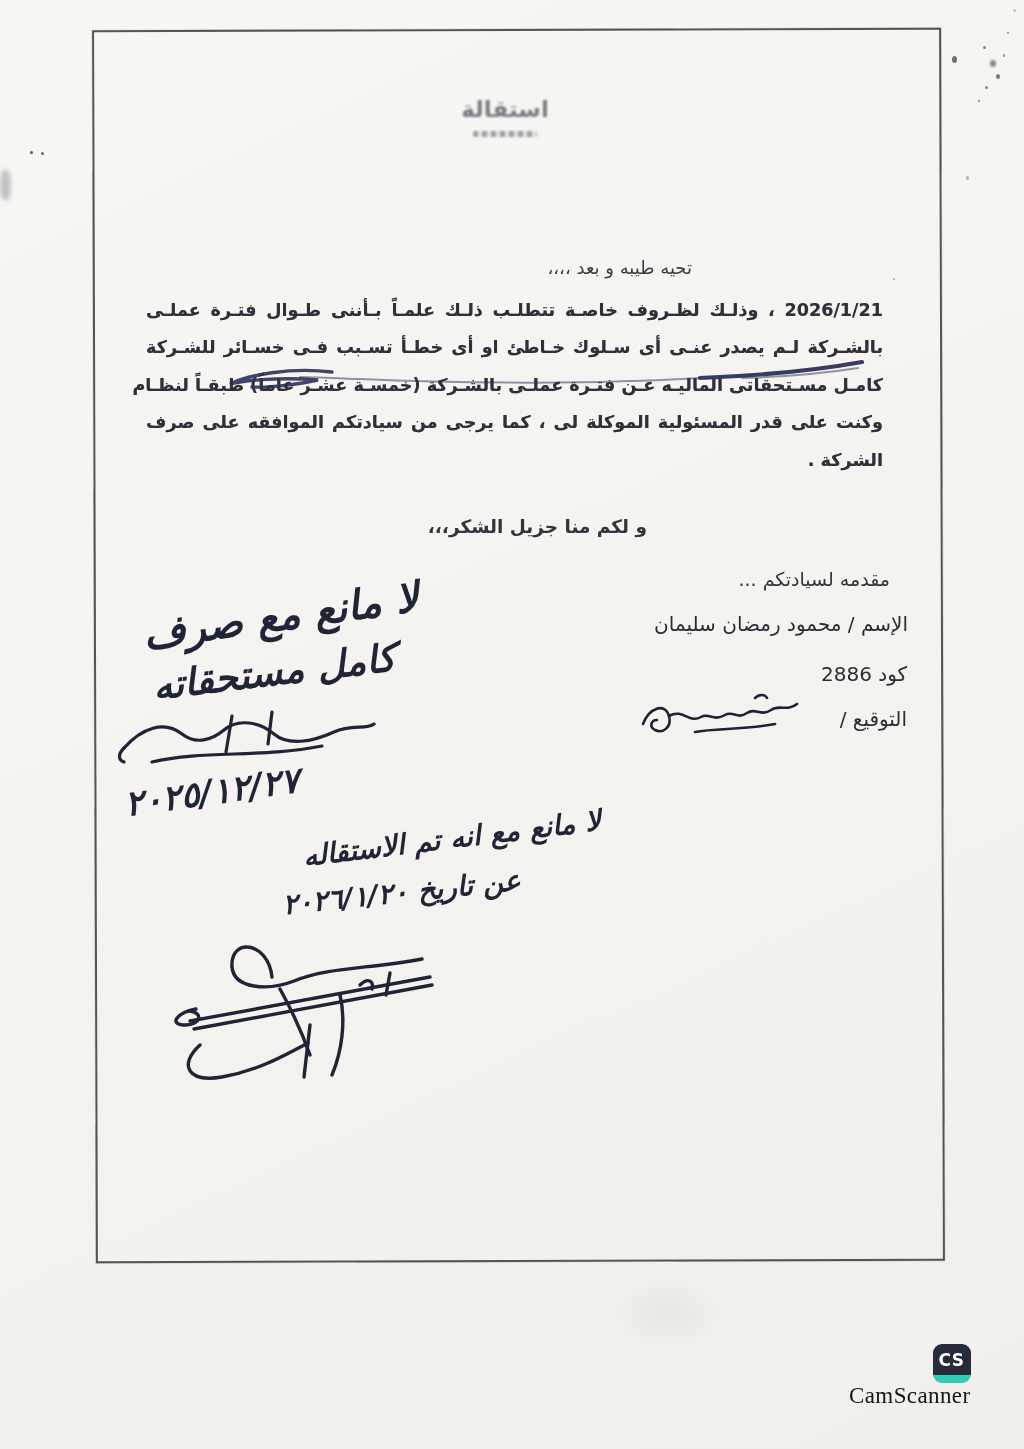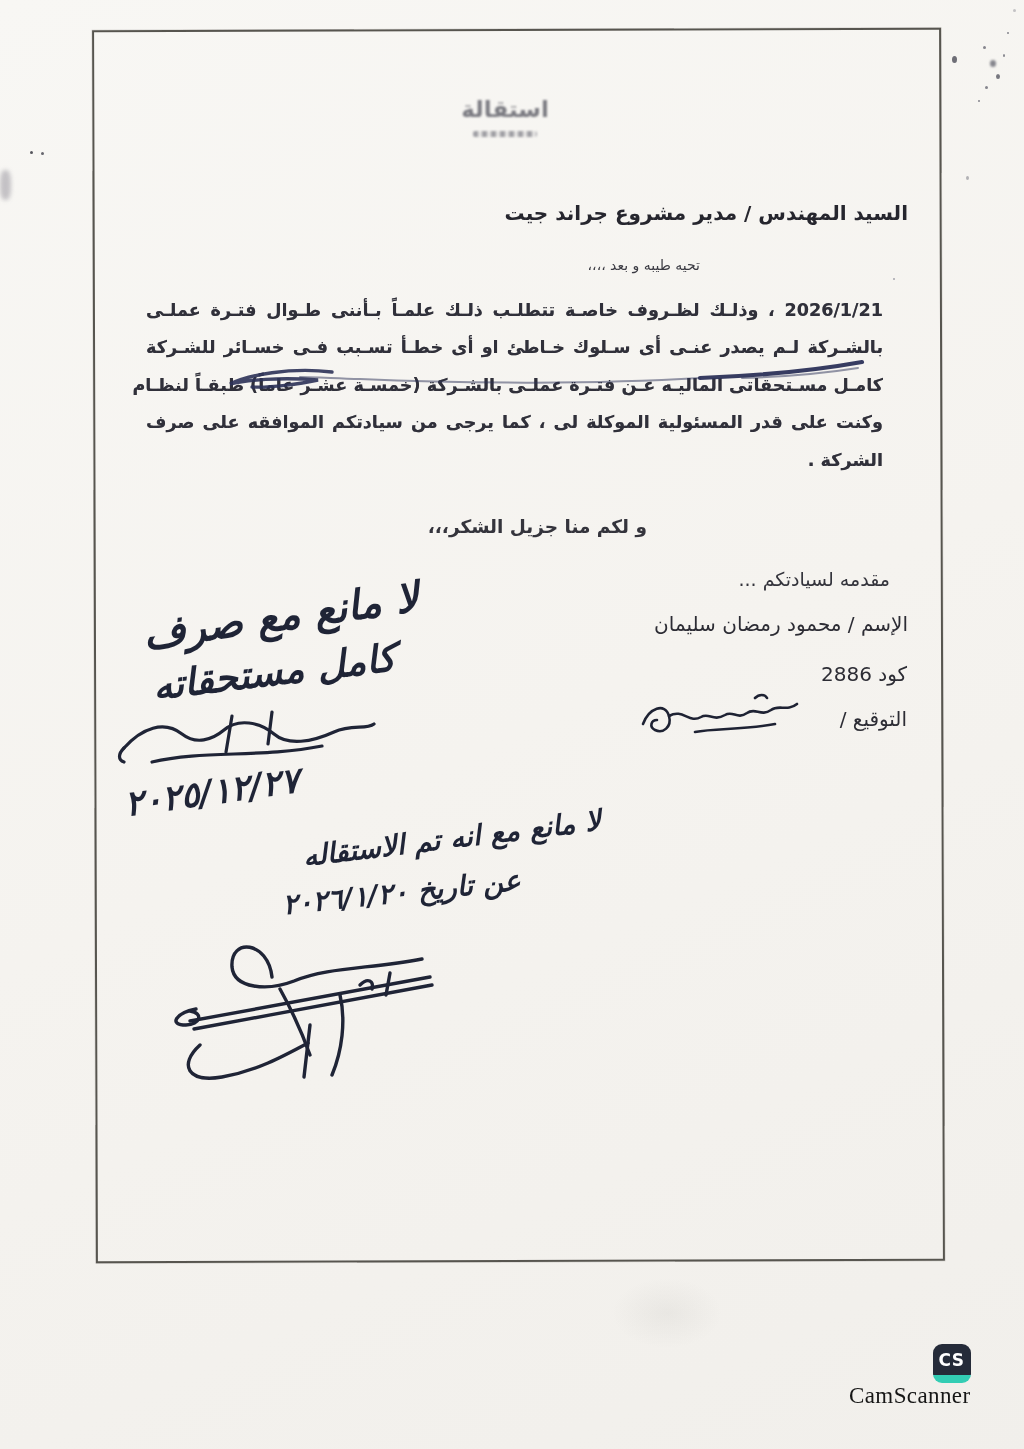--- a/index.html
+++ b/index.html
@@ -19,21 +19,21 @@
     left:440px;top:96px;width:130px;text-align:center;
     font-size:23px;font-weight:700;color:#5d5d66;
     filter:blur(0.8px);opacity:.8;letter-spacing:1px;
   }
   .title-smudge{
     left:473px;top:131px;width:64px;height:6px;
     background:repeating-linear-gradient(90deg,#84848c 0 5px,rgba(140,140,148,.25) 5px 9px);
     filter:blur(1.1px);opacity:.75;border-radius:2px;
   }
   .recipient{right:156px;top:201px;font-size:20px;font-weight:700;letter-spacing:.2px;color:#26262e;}
-  .greeting{right:364px;top:257px;font-size:14px;color:#3a3a42;}
+  .greeting{right:372px;top:257px;font-size:18px;color:#3a3a42;}
   .bodytext{left:146px;top:293px;width:737px;font-size:17.6px;font-weight:600;color:#30303a;text-shadow:0 0 .4px rgba(48,48,58,.55);}
   .bline{direction:rtl;text-align:justify;text-align-last:justify;height:37.4px;line-height:34px;white-space:nowrap;}
   .bline-last{text-align:left;text-align-last:right;}
   .closing{right:417px;top:516px;font-size:18.5px;color:#34343c;font-weight:bold;}
   .submitted{right:174px;top:568px;font-size:19px;color:#34343c;}
   .name-line{right:156px;top:612px;font-size:20px;color:#2c2c34;}
   .code-line{right:157px;top:662px;font-size:20px;color:#2c2c34;}
   .sign-label{right:157px;top:707px;font-size:20px;color:#2c2c34;}
   .hw{color:#1f2436;font-weight:700;font-style:italic;white-space:nowrap;}
   .hw-appr1{left:142px;top:592px;font-size:41px;transform:rotate(-8deg);letter-spacing:4px;}
@@ -56,21 +56,20 @@
 </head>
 <body>
 
 <div class="page">
 
   <div class="frame"></div>
 
   <div class="abs doc-title rtl">استقالة</div>
   <div class="abs title-smudge"></div>
 
-  <div class="abs recipient rtl">السيد المهندس / مدير مشروع جراند جيت</div>
   <div class="abs greeting rtl">تحيه طيبه و بعد ،،،،</div>
 
   <div class="abs bodytext">
     <div class="bline">2026/1/21 ، وذلـك لظـروف خاصـة تتطلـب ذلـك علمـاً بـأننى طـوال فتـرة عملـى</div>
     <div class="bline">بالشـركة لـم يصدر عنـى أى سـلوك خـاطئ او أى خطـأ تسـبب فـى خسـائر للشـركة</div>
     <div class="bline">كامـل مسـتحقاتى الماليـه عـن فتـرة عملـى بالشـركة (خمسـة عشـر عاماً) طبقـاً لنظـام</div>
     <div class="bline">وكنت على قدر المسئولية الموكلة لى ، كما يرجى من سيادتكم الموافقه على صرف</div>
     <div class="bline bline-last">الشركة .</div>
   </div>
 

